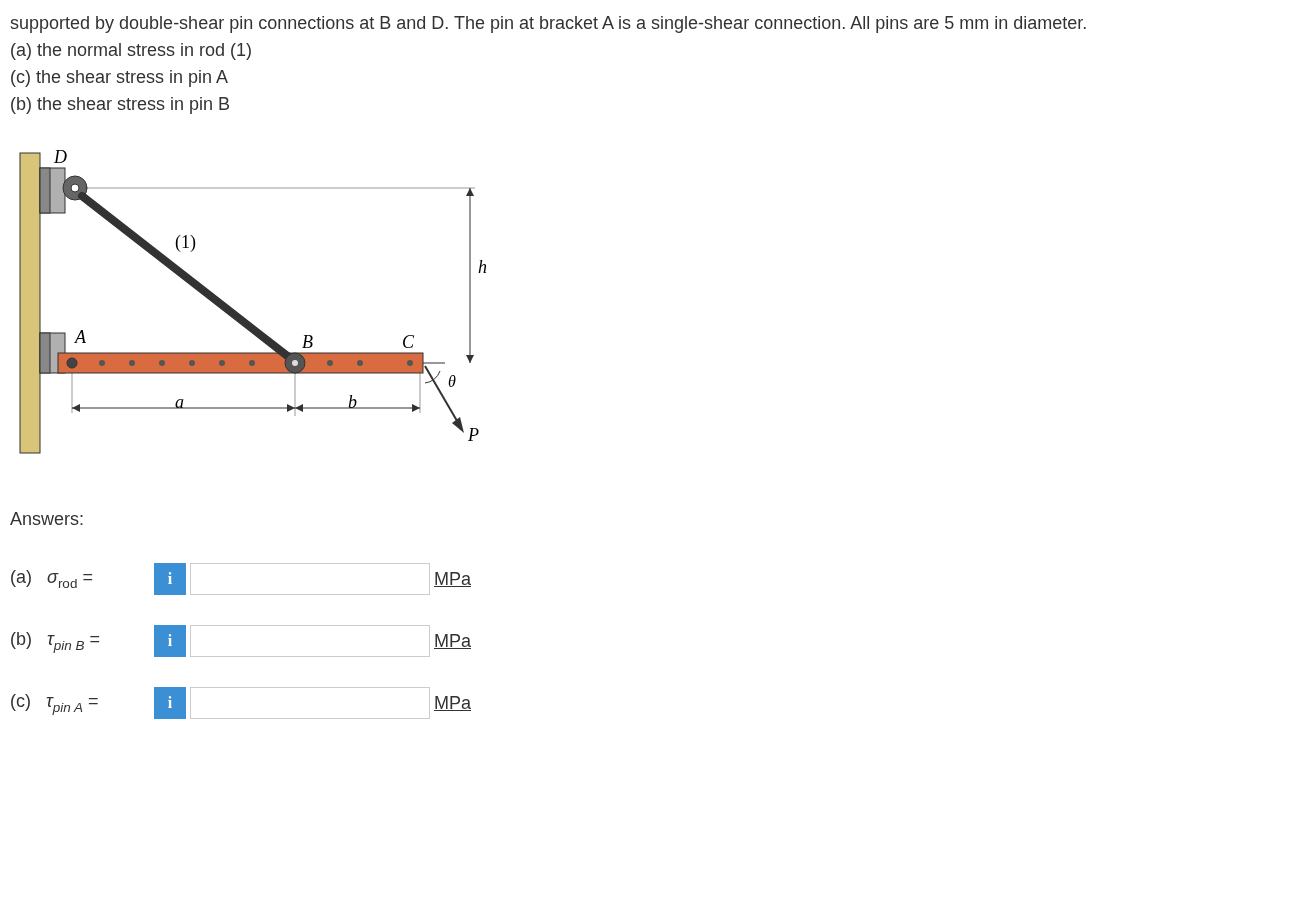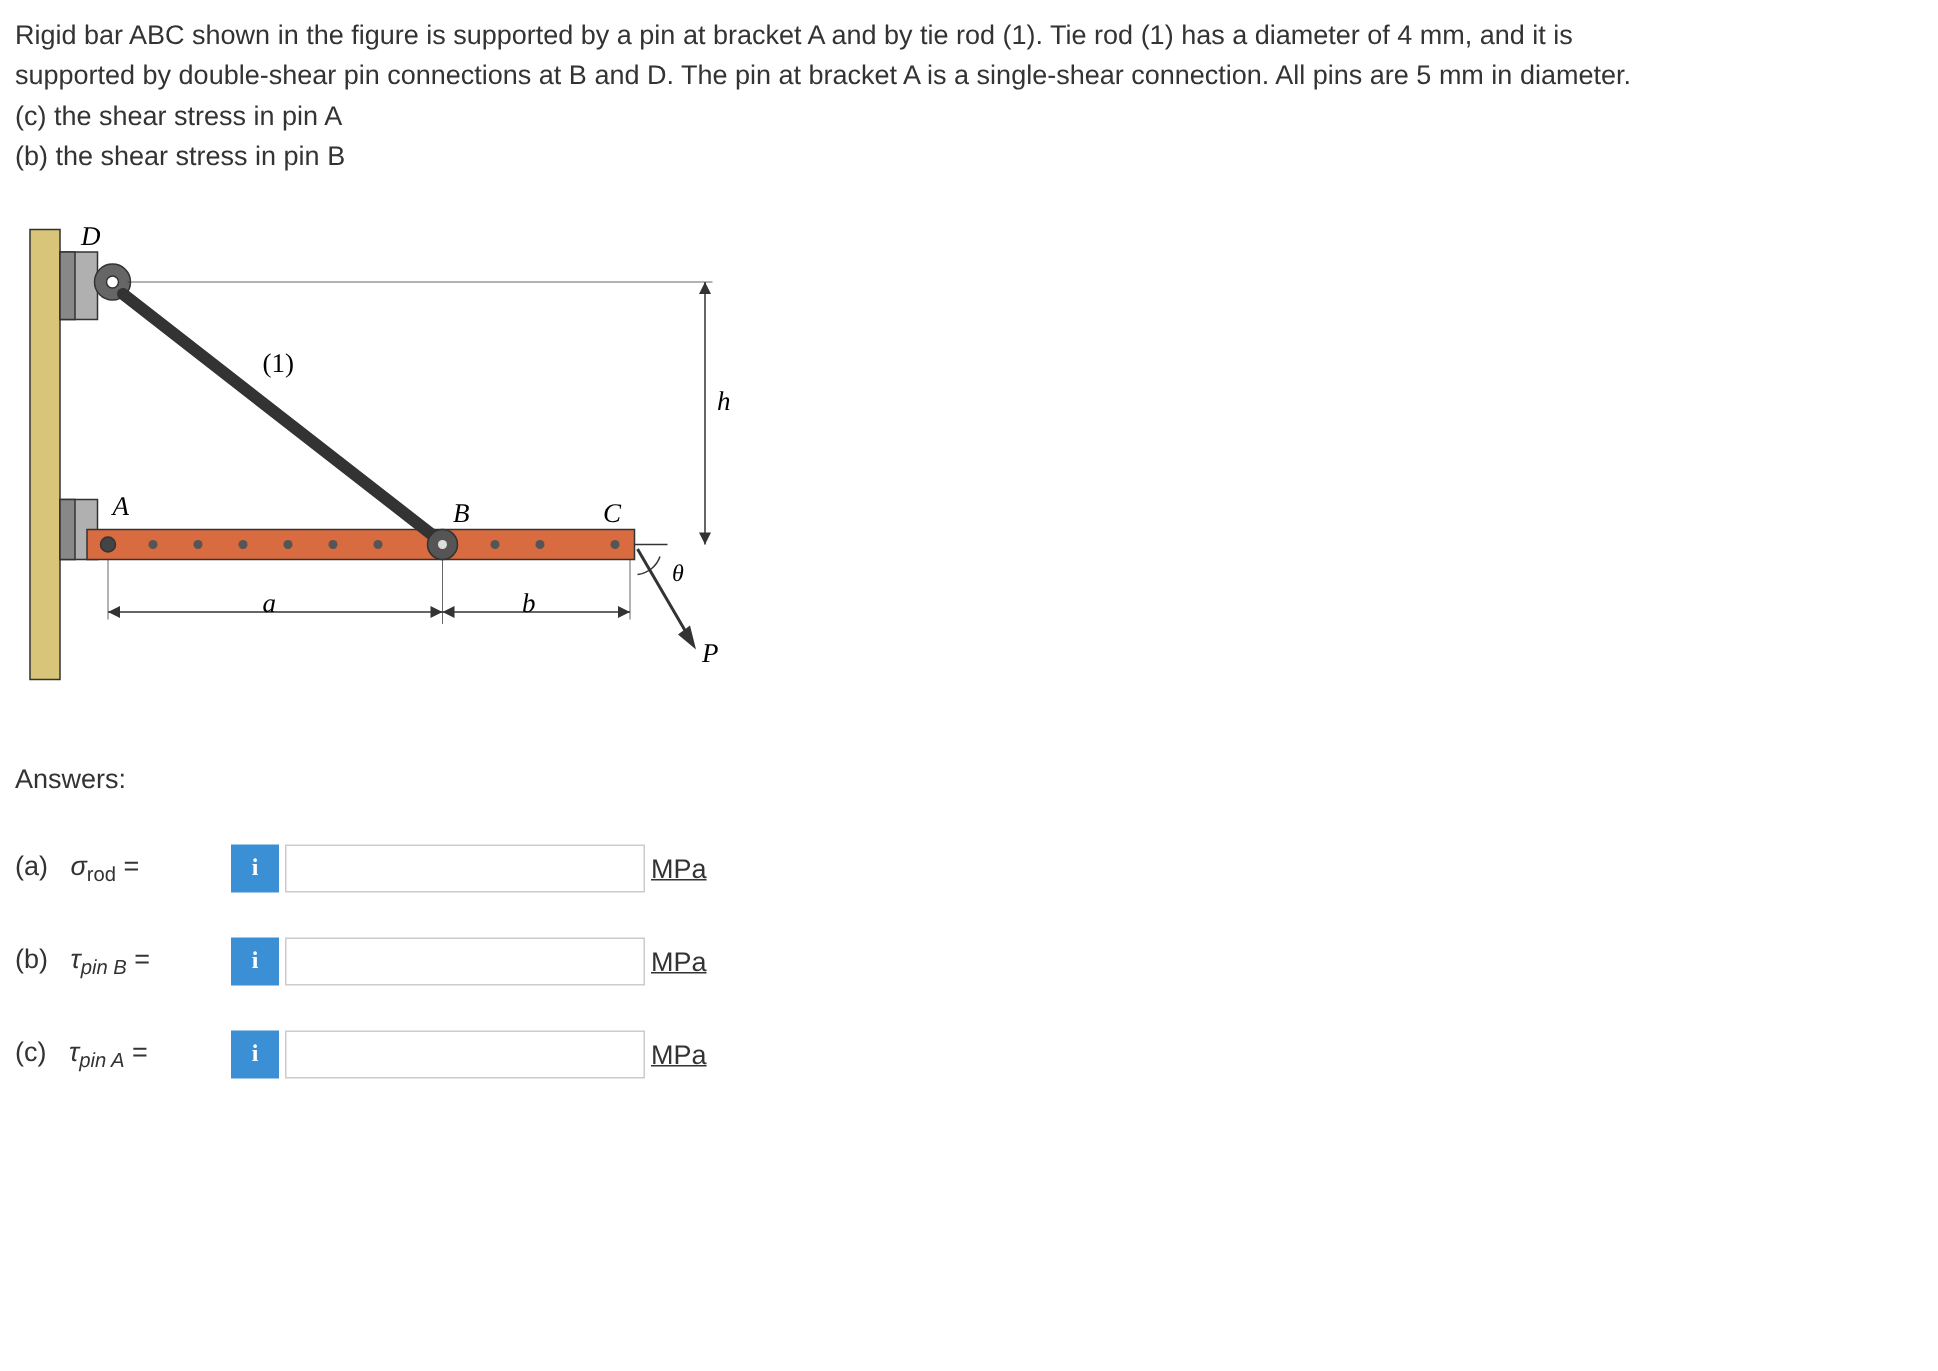--- a/index.html
+++ b/index.html
@@ -58,22 +58,22 @@
     .answer-unit {
       font-size: 18px;
       text-decoration: underline;
     }
     .sub { font-size: 0.75em; vertical-align: sub; }
   </style>
 </head>
 <body>
 
 <div class="problem-text">
-  <p><span>Rigid bar ABC shown in the figure is supported by a pin at bracket A and by tie rod (1). Tie rod (1) has a diameter of 4 mm, and it is</span></p>
   <p><span>supported by double-shear pin connections at B and D. The pin at bracket A is a single-shear connection. All pins are 5 mm in diameter.</span></p>
+  <p><span>(a) the normal stress in rod (1)</span></p>
   <p><span>(c) the shear stress in pin A</span></p>
   <p><span>(b) the shear stress in pin B</span></p>
 </div>
 
 <div class="figure-container">
   <svg width="490" height="310" viewBox="0 0 490 310">
 
     <rect x="10" y="5" width="20" height="300" fill="#d9c57a" stroke="#333" stroke-width="1"></rect>
 
     <rect x="30" y="20" width="25" height="45" fill="#b0b0b0" stroke="#333" stroke-width="1"></rect>

